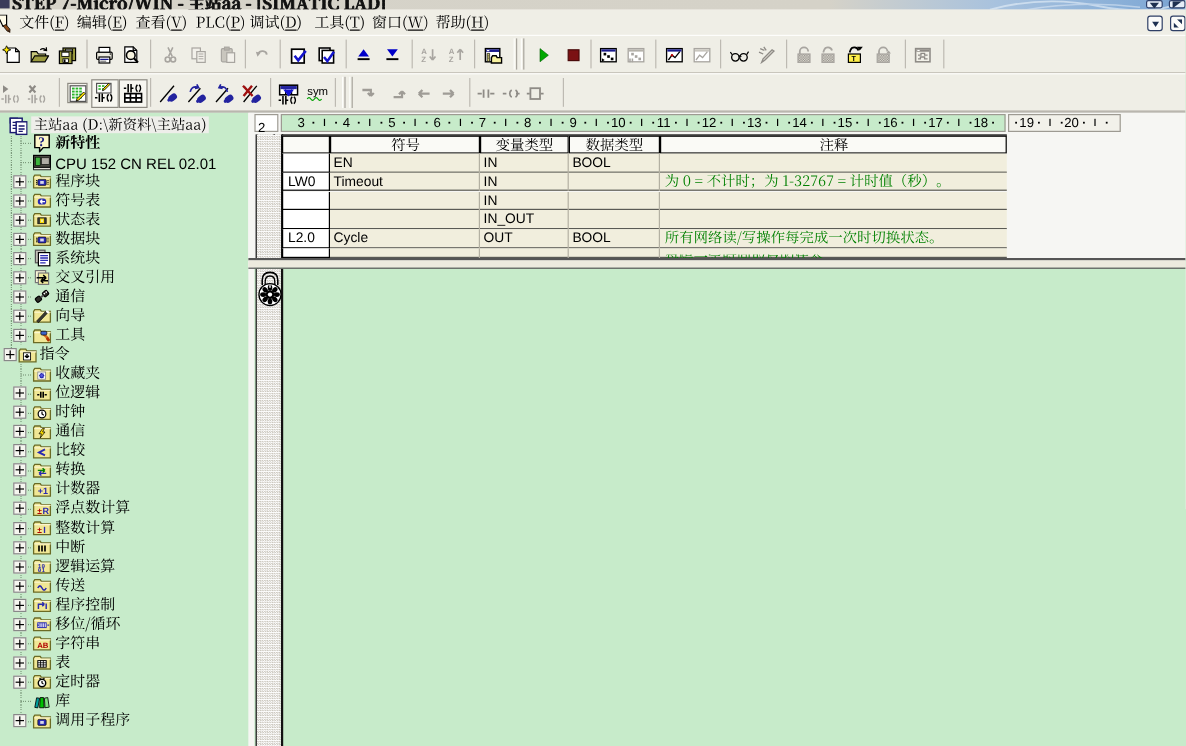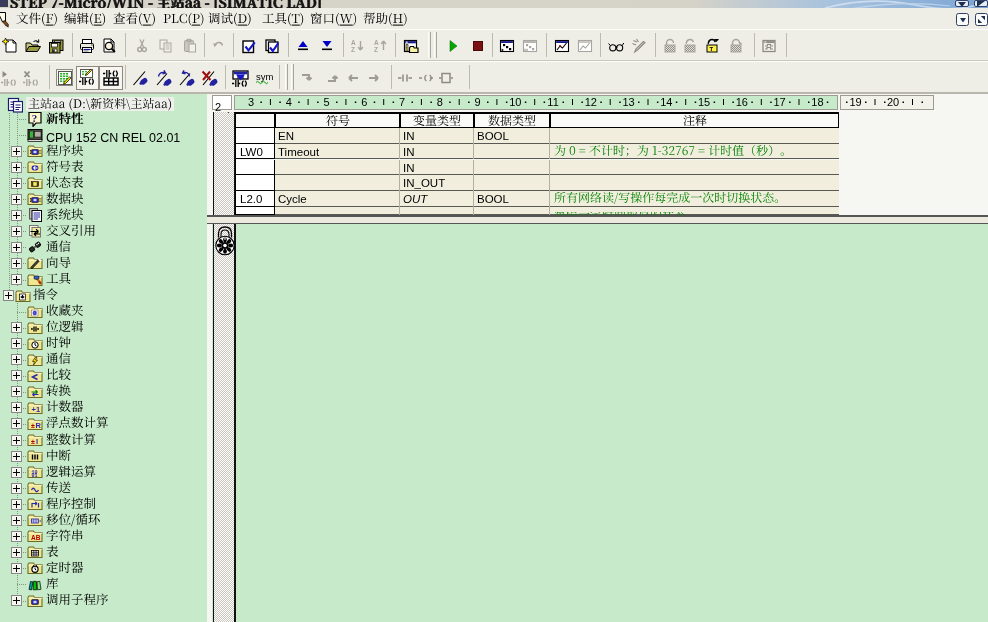--- a/index.html
+++ b/index.html
@@ -712,21 +712,21 @@
 <div style="position:absolute;left:399px;top:190.9px;width:1px;height:15.699999999999989px;background:#b3b0a2"></div>
 <div style="position:absolute;left:473px;top:190.9px;width:1px;height:15.699999999999989px;background:#b3b0a2"></div>
 <div style="position:absolute;left:549px;top:190.9px;width:1px;height:15.699999999999989px;background:#b3b0a2"></div>
 <div style="position:absolute;left:235px;top:190.9px;width:40px;height:15.699999999999989px;background:#fff;border:1px solid #000;border-top:none;overflow:hidden"></div>
 <div style="position:absolute;left:240px;top:192.9px;">
     <span style="font-size:11.5px;line-height:12px;color:#000;display:block">L2.0</span>
   </div>
 <div style="position:absolute;left:278px;top:192.9px;">
     <span style="font-size:11.5px;line-height:12px;color:#000;display:block">Cycle</span>
   </div>
-<div style="position:absolute;left:403px;top:192.9px;font-style:italic;">
+<div style="position:absolute;left:403px;top:192.9px;">
     <span style="font-size:11.5px;line-height:12px;color:#000;display:block">OUT</span>
   </div>
 <div style="position:absolute;left:477px;top:192.9px;">
     <span style="font-size:11.5px;line-height:12px;color:#000;display:block">BOOL</span>
   </div>
 <div style="position:absolute;left:554px;top:192.4px;">
     <div style="overflow:hidden;height:13.199999999999989px">
       <svg width="233" height="13" style="display:block;">
         <path transform="translate(0,10)" fill="#008000" d="M10.6 -6.8 10.1 -6.1H7.3V-8.6C8.6 -8.7 9.9 -9 10.8 -9.2C11.1 -9 11.3 -9.1 11.4 -9.2L10.4 -10.1C9.7 -9.7 8.5 -9.3 7.4 -8.9L6.6 -9.3V-5.9C6.6 -3.5 6.2 -1.1 4.3 0.8L4.4 1C7 -0.9 7.3 -3.5 7.3 -5.8H9.2V0.9H9.3C9.7 0.9 10 0.7 10 0.6V-5.8H11.3C11.5 -5.8 11.6 -5.8 11.6 -6C11.2 -6.3 10.6 -6.8 10.6 -6.8ZM5.8 -9.3 4.9 -10.1C4.3 -9.7 3.1 -9.2 2.1 -8.8L1.4 -9V-5.3C1.4 -3.2 1.4 -1 0.4 0.9L0.6 1C1.7 -0.3 2 -2 2.1 -3.5H4.6V-2.9H4.7C4.9 -2.9 5.3 -3 5.3 -3.1V-6.5C5.6 -6.6 5.8 -6.7 5.8 -6.8L4.9 -7.5L4.5 -7H2.2V-8.5C3.3 -8.7 4.5 -9 5.3 -9.3C5.5 -9.2 5.7 -9.2 5.8 -9.3ZM2.2 -3.9C2.2 -4.4 2.2 -4.8 2.2 -5.3V-6.7H4.6V-3.9Z M17.1 -10.1C16.9 -9.5 16.7 -8.8 16.4 -8.2H12.6L12.7 -7.8H16.2C15.3 -6.1 14.1 -4.5 12.5 -3.3L12.6 -3.2C13.7 -3.8 14.6 -4.5 15.3 -5.4V0.9H15.5C15.8 0.9 16.1 0.7 16.1 0.7V-2H20.8V-0.3C20.8 -0.1 20.7 -0.1 20.5 -0.1C20.2 -0.1 19 -0.2 19 -0.2V0C19.5 0.1 19.8 0.2 20 0.3C20.2 0.5 20.3 0.7 20.3 0.9C21.4 0.8 21.6 0.4 21.6 -0.2V-5.6C21.8 -5.6 22 -5.7 22.1 -5.8L21.1 -6.6L20.7 -6.1H16.3L16 -6.2C16.4 -6.7 16.8 -7.3 17.1 -7.8H23.2C23.3 -7.8 23.4 -7.9 23.5 -8C23.1 -8.4 22.4 -8.9 22.4 -8.9L21.8 -8.2H17.3C17.5 -8.6 17.7 -9.1 17.9 -9.5C18.2 -9.5 18.3 -9.6 18.3 -9.7ZM16.1 -3.9H20.8V-2.3H16.1ZM16.1 -4.2V-5.7H20.8V-4.2Z M33.6 -8 32.3 -8.3C32.2 -7.4 32 -6.5 31.7 -5.5C31.3 -6.1 30.8 -6.8 30.2 -7.4L30 -7.3C30.6 -6.6 31.1 -5.7 31.5 -4.8C31 -3.3 30.3 -1.9 29.4 -0.7L29.5 -0.6C30.5 -1.5 31.2 -2.7 31.8 -3.9C32.1 -3 32.3 -2.2 32.5 -1.6C33.1 -1 33.4 -2.5 32.2 -4.8C32.6 -5.8 32.9 -6.9 33.1 -7.8C33.4 -7.8 33.5 -7.8 33.6 -8ZM30.1 -8 28.8 -8.3C28.7 -7.5 28.6 -6.6 28.3 -5.7C27.9 -6.2 27.3 -6.8 26.6 -7.4L26.5 -7.3C27.2 -6.6 27.7 -5.8 28.1 -4.9C27.7 -3.5 27.1 -2.1 26.3 -1L26.5 -0.9C27.3 -1.8 28 -2.9 28.5 -4.1C28.8 -3.4 29 -2.7 29.2 -2.2C29.8 -1.7 30 -3 28.8 -4.9C29.2 -5.9 29.5 -6.9 29.7 -7.8C30 -7.8 30.1 -7.8 30.1 -8ZM26.1 0.6V-8.9H33.9V-0.3C33.9 -0.1 33.9 0 33.6 0C33.3 0 31.7 -0.1 31.7 -0.1V0.1C32.4 0.2 32.7 0.3 33 0.4C33.2 0.5 33.2 0.7 33.3 0.9C34.5 0.8 34.7 0.4 34.7 -0.2V-8.8C35 -8.8 35.1 -8.9 35.2 -9L34.2 -9.8L33.8 -9.3H26.1L25.3 -9.7V0.9H25.4C25.8 0.9 26.1 0.7 26.1 0.6Z M36.6 -0.9 37.1 0.2C37.2 0.2 37.3 0 37.3 -0.1C38.8 -0.7 39.9 -1.3 40.6 -1.7L40.6 -1.9C39 -1.4 37.3 -1 36.6 -0.9ZM39.6 -9.5 38.4 -10C38.1 -9.1 37.4 -7.4 36.7 -6.7C36.7 -6.7 36.4 -6.6 36.4 -6.6L36.9 -5.6C36.9 -5.6 37 -5.6 37.1 -5.7C37.7 -5.9 38.3 -6.1 38.8 -6.2C38.2 -5.3 37.5 -4.3 36.9 -3.7C36.8 -3.6 36.5 -3.6 36.5 -3.6L36.9 -2.5C37 -2.5 37.1 -2.6 37.2 -2.7C38.5 -3.1 39.8 -3.6 40.4 -3.9L40.4 -4.1C39.2 -3.9 38.1 -3.7 37.3 -3.6C38.5 -4.6 39.7 -6.2 40.4 -7.2C40.6 -7.2 40.8 -7.3 40.9 -7.4L39.8 -8C39.6 -7.6 39.4 -7.1 39.1 -6.6C38.3 -6.6 37.6 -6.6 37.1 -6.5C37.8 -7.3 38.7 -8.5 39.1 -9.3C39.4 -9.3 39.5 -9.4 39.6 -9.5ZM43.6 -9.7 42.4 -10.1C42 -8.4 41.2 -6.8 40.4 -5.7L40.6 -5.6C41.2 -6.1 41.7 -6.7 42.1 -7.5C42.5 -6.8 43 -6.1 43.5 -5.6C42.6 -4.7 41.6 -4 40.3 -3.4L40.4 -3.3C40.8 -3.4 41.2 -3.5 41.6 -3.7V0.9H41.7C42.1 0.9 42.3 0.8 42.3 0.7V0.1H45.3V0.8H45.5C45.8 0.8 46.1 0.7 46.1 0.6V-3C46.4 -3.1 46.5 -3.2 46.6 -3.3L45.7 -3.9L45.3 -3.5H42.4L41.7 -3.8C42.6 -4.2 43.3 -4.6 44 -5.2C44.7 -4.5 45.7 -3.9 46.9 -3.4C47 -3.8 47.2 -4 47.6 -4.1L47.6 -4.2C46.3 -4.6 45.3 -5 44.4 -5.6C45.2 -6.4 45.8 -7.2 46.2 -8.1C46.5 -8.1 46.7 -8.2 46.8 -8.3L45.9 -9.1L45.4 -8.6H42.8C42.9 -8.9 43 -9.1 43.1 -9.4C43.4 -9.4 43.5 -9.5 43.6 -9.7ZM42.3 -7.7 42.6 -8.2H45.4C45 -7.4 44.5 -6.7 43.9 -6C43.3 -6.5 42.7 -7.1 42.3 -7.7ZM42.3 -0.3V-3.1H45.3V-0.3Z M52.5 -4.4 52.4 -4.3C52.9 -4 53.5 -3.4 53.7 -3C54.4 -2.6 54.8 -4 52.5 -4.4ZM53.2 -5.9 53 -5.7C53.5 -5.5 54.1 -4.9 54.3 -4.5C55 -4.1 55.4 -5.6 53.2 -5.9ZM56.1 -1.8 56 -1.6C57 -1.1 58.3 0 58.8 0.8C59.7 1.3 59.9 -0.6 56.1 -1.8ZM49.5 -10 49.3 -9.9C49.8 -9.5 50.5 -8.7 50.7 -8.1C51.5 -7.5 52 -9.1 49.5 -10ZM50.8 -6.4C51 -6.4 51.1 -6.5 51.2 -6.6L50.4 -7.2L50 -6.8H48.4L48.6 -6.5H50V-1C50 -0.7 49.9 -0.7 49.6 -0.5L50.1 0.5C50.2 0.4 50.4 0.3 50.4 0.1C51.2 -0.6 52 -1.3 52.4 -1.7L52.3 -1.8L50.8 -1ZM57.9 -9 57.3 -8.3H55.8V-9.6C56.1 -9.6 56.2 -9.8 56.2 -9.9L55 -10.1V-8.3H52.2L52.3 -8H55V-6.6H51.6L51.8 -6.2H58.1C58 -5.8 57.8 -5.2 57.7 -4.8L57.8 -4.7C58.2 -5.1 58.7 -5.7 59 -6.1C59.2 -6.1 59.4 -6.1 59.5 -6.2L58.5 -7.1L58 -6.6H55.8V-8H58.6C58.8 -8 58.9 -8 58.9 -8.1C58.5 -8.5 57.9 -9 57.9 -9ZM58.5 -3.3 57.9 -2.6H56C56.3 -3.5 56.5 -4.4 56.6 -5.5C56.9 -5.5 57 -5.6 57 -5.7L55.7 -6C55.7 -4.7 55.6 -3.6 55.2 -2.6H51.6L51.6 -2.3H55.1C54.5 -0.8 53.3 0.2 51.3 0.8L51.4 1C53.8 0.4 55.2 -0.7 55.9 -2.3H59.2C59.4 -2.3 59.5 -2.3 59.5 -2.5C59.1 -2.8 58.5 -3.3 58.5 -3.3Z M60.1 2.1H60.6L64.1 -9.3H63.6Z M71.3 -3.2 70.7 -2.5H64.8L64.9 -2.1H72C72.2 -2.1 72.3 -2.2 72.4 -2.3C71.9 -2.7 71.3 -3.2 71.3 -3.2ZM73.2 -7.2 72.6 -6.5H68.3L68.5 -7.8C68.8 -7.8 68.9 -7.9 68.9 -8L67.8 -8.3C67.7 -7.5 67.3 -5.7 67.1 -4.6C66.9 -4.6 66.7 -4.5 66.6 -4.4L67.5 -3.7L67.9 -4.2H73C72.9 -2.1 72.5 -0.5 72.1 -0.2C72 -0 71.9 -0 71.6 -0C71.3 -0 70.3 -0.1 69.7 -0.2L69.7 0C70.2 0.1 70.8 0.3 71 0.4C71.2 0.5 71.3 0.7 71.3 0.9C71.8 1 72.3 0.8 72.6 0.5C73.2 0 73.6 -1.8 73.8 -4.1C74.1 -4.1 74.2 -4.2 74.3 -4.2L73.4 -5L72.9 -4.5H67.8C68 -5 68.1 -5.6 68.2 -6.2H73.9C74.1 -6.2 74.2 -6.2 74.2 -6.4C73.8 -6.7 73.2 -7.2 73.2 -7.2ZM66.3 -9.7 66.1 -9.7C66.1 -8.8 65.7 -8.1 65.2 -7.8C65 -7.6 64.8 -7.4 64.9 -7.1C65.1 -6.8 65.5 -6.8 65.8 -7C66.2 -7.3 66.5 -7.9 66.5 -8.7H74.3C74.1 -8.2 73.9 -7.6 73.8 -7.2L73.9 -7.1C74.4 -7.5 74.9 -8.1 75.3 -8.6C75.5 -8.6 75.6 -8.6 75.7 -8.7L74.7 -9.6L74.2 -9.1H66.4C66.4 -9.3 66.3 -9.5 66.3 -9.7Z M76.6 -4.2 77.1 -3.2C77.2 -3.2 77.3 -3.3 77.3 -3.5L78.4 -4.1V-0.3C78.4 -0.1 78.3 -0 78.1 -0C77.9 -0 76.9 -0.1 76.9 -0.1V0.1C77.4 0.1 77.6 0.2 77.8 0.3C77.9 0.5 78 0.7 78 0.9C79 0.8 79.2 0.4 79.2 -0.2V-4.5L80.4 -5.2L80.4 -5.4L79.2 -5V-7.1H80.7C80.8 -7.1 81 -7.2 81 -7.3C80.7 -7.7 80.1 -8.1 80.1 -8.1L79.6 -7.5H79.2V-9.6C79.4 -9.6 79.6 -9.8 79.6 -9.9L78.4 -10.1V-7.5H76.7L76.8 -7.1H78.4V-4.7C77.6 -4.5 77 -4.3 76.6 -4.2ZM84.3 -6.6V-4L83.4 -4.1V-3H80.1L80.1 -2.7H82.8C82.1 -1.5 81 -0.5 79.7 0.2L79.8 0.4C81.3 -0.2 82.5 -1 83.4 -2.1V0.9H83.5C83.8 0.9 84.1 0.8 84.1 0.7V-2.7H84.2C84.8 -1.4 86 -0.3 87.1 0.3C87.2 -0.1 87.5 -0.3 87.8 -0.3L87.8 -0.5C86.6 -0.9 85.3 -1.7 84.5 -2.7H87.4C87.6 -2.7 87.7 -2.7 87.7 -2.9C87.3 -3.2 86.7 -3.7 86.7 -3.7L86.1 -3H84.1V-3.7C84.4 -3.7 84.5 -3.8 84.5 -3.9C84.8 -4 85 -4.1 85 -4.2V-4.4H86.6V-4H86.7C86.9 -4 87.3 -4.2 87.3 -4.3V-6.1C87.5 -6.2 87.7 -6.3 87.7 -6.3L86.8 -7L86.4 -6.6H85.1L84.3 -6.9ZM81.8 -9.6V-7.1H81.9C82.3 -7.1 82.6 -7.2 82.6 -7.3V-7.4H85.1V-7.1H85.3C85.5 -7.1 85.9 -7.3 85.9 -7.4V-9.1C86.1 -9.2 86.3 -9.2 86.3 -9.3L85.4 -10L85 -9.6H82.7L81.8 -10ZM82.6 -7.8V-9.2H85.1V-7.8ZM80.5 -6.6V-3.9H80.6C80.9 -3.9 81.2 -4.1 81.2 -4.1V-4.4H82.7V-4H82.8C83 -4 83.4 -4.2 83.4 -4.3V-6.1C83.6 -6.2 83.7 -6.3 83.8 -6.3L83 -7L82.6 -6.6H81.3L80.5 -6.9ZM81.2 -4.7V-6.2H82.7V-4.7ZM85 -4.7V-6.2H86.6V-4.7Z M94.5 -10C93.9 -8 92.8 -6 91.8 -4.7L91.9 -4.6C92.7 -5.3 93.5 -6.2 94.2 -7.3H95.1V0.9H95.2C95.6 0.9 95.9 0.7 95.9 0.7V-2.2H99.2C99.4 -2.2 99.5 -2.3 99.5 -2.4C99.1 -2.8 98.5 -3.3 98.5 -3.3L97.9 -2.6H95.9V-4.8H99C99.1 -4.8 99.3 -4.9 99.3 -5C98.9 -5.3 98.3 -5.8 98.3 -5.8L97.8 -5.1H95.9V-7.3H99.5C99.7 -7.3 99.8 -7.4 99.8 -7.5C99.4 -7.9 98.8 -8.4 98.8 -8.4L98.2 -7.6H94.4C94.7 -8.2 95 -8.8 95.2 -9.4C95.5 -9.4 95.6 -9.5 95.7 -9.6ZM91.6 -10.1C90.9 -7.7 89.7 -5.4 88.6 -4L88.8 -3.9C89.4 -4.4 89.9 -5 90.4 -5.8V0.9H90.6C90.9 0.9 91.2 0.7 91.2 0.7V-6.3C91.4 -6.3 91.5 -6.4 91.6 -6.5L91.1 -6.7C91.6 -7.6 92 -8.5 92.4 -9.4C92.6 -9.4 92.8 -9.5 92.8 -9.6Z M104.9 -3.5 104.8 -3.4C105.4 -3 106.2 -2.4 106.5 -1.8C107.4 -1.4 107.7 -3.1 104.9 -3.5ZM105.1 -6.3 105 -6.1C105.6 -5.8 106.4 -5.2 106.7 -4.7C107.5 -4.3 107.8 -5.9 105.1 -6.3ZM110.7 -5 110.2 -4.3H109.7C109.8 -4.9 109.8 -5.7 109.8 -6.6C110.1 -6.6 110.3 -6.6 110.3 -6.7L109.4 -7.5L108.9 -7H104.2L103.2 -7.5C103.2 -6.6 103 -5.4 102.8 -4.3H100.7L100.8 -3.9H102.8C102.6 -3 102.5 -2.2 102.3 -1.5C102.2 -1.5 102 -1.4 101.9 -1.3L102.7 -0.7L103.1 -1.1H108.6C108.5 -0.6 108.4 -0.3 108.2 -0.2C108.1 -0.1 108 -0 107.7 -0C107.5 -0 106.7 -0.1 106.2 -0.2V0C106.6 0.1 107.1 0.2 107.3 0.4C107.4 0.5 107.5 0.7 107.5 0.9C108 0.9 108.5 0.8 108.8 0.4C109.1 0.2 109.2 -0.3 109.4 -1.1H111.1C111.3 -1.1 111.4 -1.1 111.4 -1.3C111.1 -1.6 110.5 -2.1 110.5 -2.1L109.9 -1.4H109.5C109.6 -2.1 109.6 -2.9 109.7 -3.9H111.4C111.6 -3.9 111.7 -4 111.7 -4.1C111.3 -4.5 110.7 -5 110.7 -5ZM103.1 -1.4C103.2 -2.1 103.4 -3 103.5 -3.9H108.9C108.9 -2.9 108.8 -2.1 108.7 -1.4ZM103.6 -4.3C103.7 -5.1 103.9 -6 104 -6.6H109.1C109 -5.8 109 -5 109 -4.3ZM110.2 -9.3 109.6 -8.6H103.8C104 -8.8 104.1 -9.1 104.3 -9.4C104.6 -9.4 104.7 -9.5 104.8 -9.6L103.6 -10.1C103 -8.4 102 -6.9 101.1 -6L101.2 -5.8C102.1 -6.4 102.9 -7.2 103.6 -8.2H111C111.1 -8.2 111.3 -8.3 111.3 -8.4C110.9 -8.8 110.2 -9.3 110.2 -9.3Z M117.5 -10.1 117.3 -10C117.8 -9.6 118.2 -9 118.3 -8.4C119.1 -7.8 119.9 -9.5 117.5 -10.1ZM120.6 -6.9 120 -6.2H114.8L114.9 -5.9H121.3C121.5 -5.9 121.6 -5.9 121.6 -6C121.2 -6.4 120.6 -6.9 120.6 -6.9ZM114.3 -8.8 114 -8.8C114.1 -8 113.6 -7.3 113.2 -7.1C112.9 -6.9 112.7 -6.6 112.8 -6.4C113 -6.1 113.4 -6.1 113.7 -6.3C114.1 -6.5 114.4 -7 114.4 -7.8H122.3C122.1 -7.3 121.8 -6.8 121.7 -6.4L121.8 -6.3C122.3 -6.7 122.9 -7.2 123.3 -7.7C123.5 -7.7 123.6 -7.7 123.7 -7.8L122.8 -8.7L122.2 -8.2H114.4C114.4 -8.4 114.3 -8.6 114.3 -8.8ZM122.3 -4.9 121.7 -4.2H113.2L113.3 -3.8H116.4C116.2 -2 115.7 -0.4 112.7 0.8L112.8 1C116.5 -0.1 117 -1.8 117.2 -3.8H119V-0.2C119 0.4 119.2 0.6 120.1 0.6H121.5C123.5 0.6 123.8 0.5 123.8 0.1C123.8 -0.1 123.8 -0.2 123.5 -0.2L123.5 -1.9H123.3C123.2 -1.2 123 -0.5 122.9 -0.3C122.9 -0.2 122.8 -0.1 122.7 -0.1C122.5 -0.1 122.1 -0.1 121.5 -0.1H120.3C119.8 -0.1 119.7 -0.2 119.7 -0.4V-3.8H123.1C123.3 -3.8 123.4 -3.9 123.4 -4C123 -4.4 122.3 -4.9 122.3 -4.9Z M132.3 -9.8 132.1 -9.6C132.7 -9.4 133.4 -8.8 133.7 -8.3C134.5 -8 134.8 -9.6 132.3 -9.8ZM125.9 -7.6V-5.1C125.9 -3 125.8 -0.9 124.6 0.9L124.8 1C126.5 -0.7 126.7 -3.1 126.7 -5H128.9C128.8 -2.9 128.7 -1.9 128.5 -1.7C128.4 -1.6 128.3 -1.5 128.1 -1.5C127.9 -1.5 127.3 -1.6 127 -1.6V-1.4C127.3 -1.4 127.6 -1.3 127.7 -1.2C127.9 -1 127.9 -0.8 127.9 -0.6C128.3 -0.6 128.7 -0.7 129 -1C129.4 -1.4 129.6 -2.5 129.6 -4.9C129.9 -4.9 130 -5 130.1 -5.1L129.2 -5.8L128.8 -5.3H126.7V-7.3H130.6C130.8 -5.4 131.2 -3.6 131.9 -2.2C131.1 -1 129.9 -0 128.5 0.7L128.6 0.9C130.1 0.3 131.3 -0.6 132.2 -1.6C132.7 -0.8 133.3 -0.2 134.1 0.3C134.7 0.7 135.4 1 135.7 0.7C135.8 0.5 135.8 0.4 135.4 -0.1L135.6 -1.8L135.4 -1.9C135.3 -1.4 135.1 -0.8 134.9 -0.5C134.8 -0.3 134.7 -0.3 134.5 -0.4C133.8 -0.9 133.2 -1.5 132.7 -2.2C133.5 -3.3 134.1 -4.4 134.5 -5.6C134.8 -5.6 134.9 -5.6 135 -5.8L133.7 -6.2C133.4 -5.1 133 -4 132.4 -2.9C131.8 -4.2 131.5 -5.7 131.4 -7.3H135.4C135.6 -7.3 135.7 -7.4 135.7 -7.5C135.3 -7.8 134.6 -8.4 134.6 -8.4L134.1 -7.6H131.4C131.4 -8.3 131.3 -8.9 131.3 -9.6C131.6 -9.6 131.7 -9.7 131.8 -9.9L130.5 -10C130.5 -9.2 130.6 -8.4 130.6 -7.6H126.9L125.9 -8.1Z M146.3 -6.2 145.6 -5.2H136.8L136.9 -4.8H147.4C147.6 -4.8 147.7 -4.8 147.7 -5C147.2 -5.5 146.3 -6.2 146.3 -6.2Z M149.2 -9.5 149.1 -9.4C149.6 -9 150.3 -8.1 150.5 -7.5C151.4 -6.9 152 -8.7 149.2 -9.5ZM149.3 -3.2C149.2 -3.2 148.8 -3.2 148.8 -3.2V-3C149 -2.9 149.2 -2.9 149.4 -2.8C149.7 -2.6 149.7 -1.5 149.6 -0.2C149.6 0.3 149.7 0.5 149.9 0.5C150.3 0.5 150.6 0.2 150.6 -0.4C150.6 -1.5 150.3 -2.1 150.3 -2.7C150.3 -3 150.4 -3.3 150.5 -3.6C150.7 -4.2 151.8 -6.6 152.4 -7.9L152.2 -8C149.9 -3.9 149.9 -3.9 149.7 -3.5C149.5 -3.2 149.5 -3.2 149.3 -3.2ZM156.4 -6.1 155.1 -6.4C155 -3.6 154.5 -1.2 150.6 0.7L150.7 0.9C154.5 -0.6 155.4 -2.6 155.8 -4.7C156.1 -2.5 156.9 -0.4 159 0.9C159.1 0.4 159.4 0.2 159.8 0.1L159.9 -0C157.1 -1.3 156.2 -3.3 155.9 -5.7L155.9 -5.8C156.2 -5.8 156.3 -5.9 156.4 -6.1ZM155.4 -9.8 154.1 -10.1C153.7 -7.9 152.7 -5.8 151.6 -4.5L151.8 -4.3C152.7 -5.1 153.5 -6.1 154.1 -7.4H158.5C158.3 -6.6 157.9 -5.5 157.5 -4.8L157.7 -4.7C158.3 -5.4 159 -6.5 159.4 -7.3C159.6 -7.3 159.8 -7.3 159.9 -7.4L158.9 -8.3L158.4 -7.8H154.3C154.5 -8.3 154.7 -8.9 154.9 -9.5C155.2 -9.5 155.3 -9.6 155.4 -9.8Z M165.6 -5.4 165.5 -5.3C166.1 -4.5 166.8 -3.4 166.9 -2.4C167.7 -1.6 168.6 -3.8 165.6 -5.4ZM163.8 -2H162V-5.1H163.8ZM161.2 -9.4V-0H161.3C161.7 -0 162 -0.2 162 -0.3V-1.6H163.8V-0.6H163.9C164.2 -0.6 164.5 -0.8 164.6 -0.9V-8.5C164.8 -8.5 165 -8.6 165.1 -8.7L164.1 -9.5L163.7 -9H162.1ZM163.8 -5.5H162V-8.6H163.8ZM170.8 -7.9 170.3 -7.1H169.7V-9.5C170 -9.5 170.1 -9.6 170.2 -9.8L168.9 -9.9V-7.1H164.8L164.9 -6.8H168.9V-0.3C168.9 -0.1 168.9 -0 168.6 -0C168.3 -0 166.7 -0.2 166.7 -0.2V0C167.4 0.1 167.7 0.2 168 0.4C168.2 0.5 168.3 0.7 168.3 0.9C169.6 0.8 169.7 0.4 169.7 -0.3V-6.8H171.6C171.7 -6.8 171.8 -6.8 171.9 -7C171.5 -7.4 170.8 -7.9 170.8 -7.9Z M176.6 -7.1 176.2 -6.3 175.2 -6.1V-9.5C175.4 -9.5 175.5 -9.6 175.5 -9.8L174.4 -9.9V-5.9L172.6 -5.6L172.8 -5.3L174.4 -5.6V-1.9C174.4 -1.7 174.3 -1.6 173.9 -1.3L174.6 -0.4C174.7 -0.5 174.8 -0.6 174.9 -0.8C176.1 -1.7 177.2 -2.7 177.8 -3.2L177.7 -3.3C176.8 -2.8 175.9 -2.2 175.2 -1.8V-5.8L177.5 -6.2C177.6 -6.2 177.7 -6.3 177.7 -6.4C177.3 -6.7 176.6 -7.1 176.6 -7.1ZM182.4 -8.8H176.8L176.9 -8.4H179.2C179 -4 178.6 -0.7 175 0.7L175.2 1C179.2 -0.5 179.8 -3.5 180.1 -8.4H182.5C182.4 -3.8 182.2 -0.8 181.7 -0.3C181.5 -0.1 181.4 -0.1 181.2 -0.1C180.9 -0.1 180.1 -0.2 179.6 -0.2L179.5 0C180 0.1 180.5 0.2 180.7 0.3C180.9 0.5 180.9 0.7 180.9 0.9C181.5 0.9 182 0.8 182.3 0.3C182.9 -0.4 183.2 -3.3 183.3 -8.3C183.6 -8.4 183.7 -8.4 183.8 -8.5L182.9 -9.3Z M191.4 -6.3C191.4 -5 191.3 -3.9 191.1 -3H189.7V-6.3ZM192.1 -6.3H193.8V-3H191.9C192.1 -3.9 192.1 -5 192.1 -6.3ZM195.1 -3.7 194.7 -3H194.5V-6.1C194.8 -6.2 195 -6.3 195.1 -6.3L194.1 -7.1L193.7 -6.6H192C192.6 -7.1 193.2 -7.8 193.5 -8.3C193.8 -8.3 193.9 -8.3 194 -8.4L193.1 -9.2L192.6 -8.7H190.6C190.8 -9 190.9 -9.2 191 -9.5C191.3 -9.5 191.4 -9.6 191.4 -9.7L190.3 -10.1C189.8 -8.5 188.9 -6.9 188 -6L188.2 -5.8C188.4 -6 188.7 -6.3 189 -6.5V-3H187.7L187.8 -2.6H191C190.5 -1.1 189.5 -0.1 187.3 0.8L187.4 1C190.1 0.2 191.3 -0.9 191.8 -2.6H191.9C192.5 -0.8 193.5 0.3 195.3 0.9C195.4 0.5 195.6 0.3 195.9 0.2V0.1C194.2 -0.3 192.9 -1.2 192.2 -2.6H195.6C195.8 -2.6 195.9 -2.7 196 -2.8C195.7 -3.2 195.1 -3.7 195.1 -3.7ZM189.3 -6.9C189.7 -7.3 190.1 -7.8 190.4 -8.4H192.6C192.4 -7.8 192 -7.1 191.7 -6.6H189.9ZM187.8 -8 187.3 -7.4H187.1V-9.6C187.4 -9.6 187.5 -9.8 187.5 -9.9L186.3 -10.1V-7.4H184.7L184.8 -7H186.3V-4.3C185.6 -4 185 -3.7 184.7 -3.6L185.2 -2.7C185.3 -2.7 185.4 -2.8 185.4 -3L186.3 -3.6V-0.3C186.3 -0.1 186.3 -0.1 186.1 -0.1C185.8 -0.1 184.7 -0.2 184.7 -0.2V0C185.2 0.1 185.5 0.2 185.7 0.3C185.8 0.5 185.9 0.7 185.9 0.9C187 0.8 187.1 0.4 187.1 -0.2V-4L188.6 -5L188.5 -5.2L187.1 -4.6V-7H188.4C188.5 -7 188.7 -7.1 188.7 -7.2C188.4 -7.5 187.8 -8 187.8 -8Z M205.1 -9.4 205 -9.3C205.5 -9 206 -8.3 206.1 -7.7C207 -7.2 207.5 -9 205.1 -9.4ZM197.1 -8.1 197 -8C197.5 -7.5 198 -6.5 198 -5.8C198.8 -5.1 199.6 -6.9 197.1 -8.1ZM203.3 -10C203.3 -8.6 203.3 -7.4 203.2 -6.3H200.3L200.4 -5.9H203.2C203 -3.1 202.3 -1 200.2 0.7L200.4 0.9C203 -0.7 203.7 -2.9 203.9 -5.8C204.2 -3.7 204.9 -0.9 207 0.9C207.2 0.4 207.4 0.2 207.8 0.2L207.8 0C205.3 -1.6 204.5 -4 204.1 -5.9H207.5C207.6 -5.9 207.7 -6 207.8 -6.1C207.4 -6.5 206.7 -7 206.7 -7L206.2 -6.3H204C204 -7.3 204 -8.3 204.1 -9.5C204.3 -9.5 204.5 -9.7 204.5 -9.8ZM199.1 -10V-4C198.1 -3.3 197.1 -2.7 196.7 -2.5L197.4 -1.5C197.5 -1.6 197.5 -1.8 197.5 -1.9C198.2 -2.6 198.7 -3.2 199.1 -3.7V0.9H199.3C199.6 0.9 199.9 0.7 199.9 0.6V-9.5C200.2 -9.6 200.3 -9.7 200.3 -9.9Z M213 -3.1 211.8 -3.2V-0.2C211.8 0.4 212.1 0.6 213.1 0.6H214.8C217.1 0.6 217.5 0.5 217.5 0.1C217.5 -0 217.4 -0.1 217.1 -0.2L217.1 -1.6H216.9C216.8 -1 216.7 -0.5 216.6 -0.3C216.5 -0.2 216.5 -0.1 216.3 -0.1C216.1 -0.1 215.5 -0.1 214.8 -0.1H213.2C212.7 -0.1 212.6 -0.1 212.6 -0.3V-2.8C212.8 -2.8 213 -2.9 213 -3.1ZM210.7 -3H210.5C210.4 -2 209.8 -1.1 209.3 -0.8C209 -0.6 208.9 -0.3 209 -0.1C209.2 0.1 209.6 0 209.9 -0.2C210.4 -0.5 211 -1.5 210.7 -3ZM217.5 -2.9 217.3 -2.8C218 -2.2 218.8 -1.1 218.9 -0.3C219.8 0.4 220.4 -1.6 217.5 -2.9ZM213.6 -3.6 213.5 -3.5C214 -3 214.7 -2.1 214.8 -1.4C215.6 -0.8 216.2 -2.5 213.6 -3.6ZM218.7 -8.7 218.1 -8H214.2C214.4 -8.5 214.5 -9 214.6 -9.5C214.8 -9.5 215 -9.6 215 -9.8L213.7 -10.1C213.7 -9.4 213.5 -8.7 213.3 -8H209L209.1 -7.7H213.2C212.5 -5.9 211.2 -4.4 208.6 -3.4L208.7 -3.2C210.7 -3.8 212.1 -4.7 212.9 -5.7C213.5 -5.3 214.2 -4.6 214.4 -4C215.2 -3.6 215.7 -5.2 213.1 -5.9C213.5 -6.4 213.8 -7 214.1 -7.7H214.8C215.6 -5.6 217.1 -4.2 219.1 -3.3C219.2 -3.7 219.4 -3.9 219.8 -4L219.8 -4.1C217.8 -4.7 216 -6 215.1 -7.7H219.4C219.6 -7.7 219.7 -7.7 219.7 -7.9C219.3 -8.2 218.7 -8.7 218.7 -8.7Z M222.4 1C223.3 1 224.1 0.2 224.1 -0.7C224.1 -1.6 223.3 -2.4 222.4 -2.4C221.5 -2.4 220.7 -1.6 220.7 -0.7C220.7 0.2 221.5 1 222.4 1ZM222.4 0.6C221.7 0.6 221.1 0 221.1 -0.7C221.1 -1.4 221.7 -2 222.4 -2C223.1 -2 223.7 -1.4 223.7 -0.7C223.7 0 223.1 0.6 222.4 0.6Z"></path>
       </svg>

